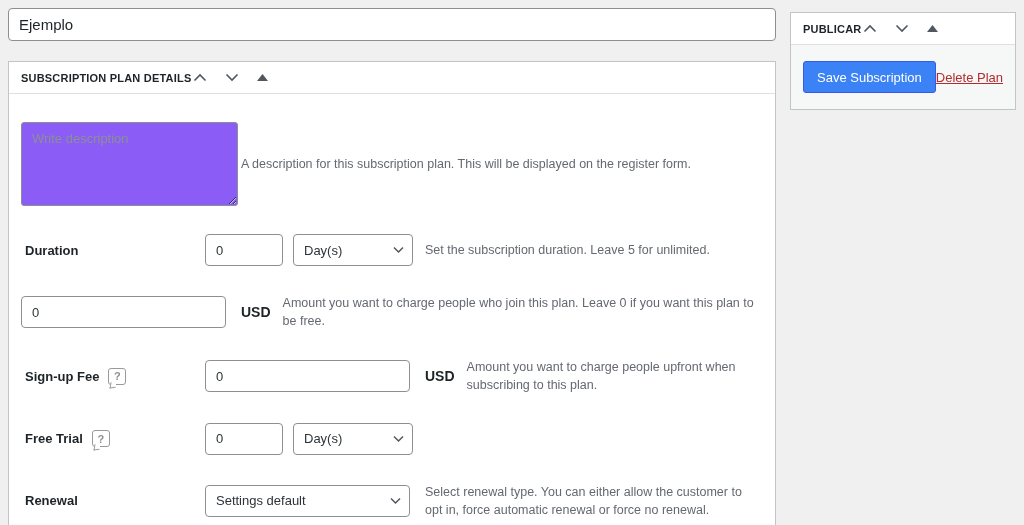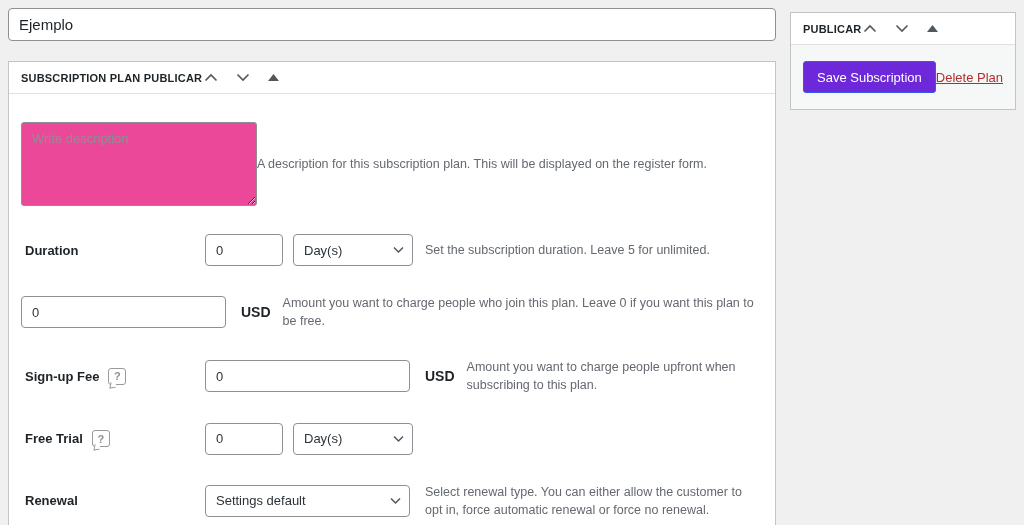--- a/index.html
+++ b/index.html
@@ -41,21 +41,21 @@
   .currency{font-size:14px;font-weight:bold;color:#1d2327;margin-right:12px;flex:0 0 auto}
 
   
   .text-input{
     height:32px;border:1px solid #8c8f94;border-radius:4px;background:#fff;
     padding:0 10px;font-size:13px;color:#2c3338;font-family:inherit;outline:none;
   }
   .input-full{width:205px}
   .input-small{width:78px}
   .description-textarea{
-    width:236px;height:84px;border:1px solid #8c8f94;border-radius:3px;background:#ec4899;
+    width:217px;height:84px;border:1px solid #8c8f94;border-radius:3px;background:#8b5cf6;
     padding:8px 10px;font-size:13px;color:#2c3338;font-family:inherit;outline:none;resize:both;
   }
   ::placeholder{color:#8c8f94;opacity:1}
   .select-wrap{position:relative;display:inline-block}
   .select-wrap select{
     height:32px;border:1px solid #8c8f94;border-radius:4px;background:#fff;
     padding:0 30px 0 10px;font-size:13px;color:#2c3338;font-family:inherit;
     appearance:none;-webkit-appearance:none;-moz-appearance:none;width:100%;outline:none;
   }
   .select-120{width:120px}
@@ -74,37 +74,37 @@
     border-left:1.5px solid #9a9a9a;border-bottom:1.5px solid #9a9a9a;transform:rotate(-8deg) skewX(-18deg);
   }
 
   
   .side-postbox{border:1px solid #c3c4c7;background:#f6f7f7;margin-top:4px}
   .side-postbox .postbox-header{border-bottom:1px solid #e0e0e0}
   .publish-body{
     padding:16px 12px;display:flex;align-items:center;justify-content:space-between;background:#f6f7f7;
   }
   .save-btn{
-    background:#6d28d9;border:1px solid #3858e9;border-radius:3px;color:#fff;
+    background:#3b82f6;border:1px solid #3858e9;border-radius:3px;color:#fff;
     height:32px;padding:0 13px;font-size:13px;font-family:inherit;cursor:pointer;
   }
   .delete-link{color:#b32d2e;font-size:13px;text-decoration:underline;cursor:pointer}
 </style>
 </head>
 <body>
 
 <div class="layout">
 
   <div class="main-col">
 
     <input class="title-input" type="text" value="Ejemplo" style="">
 
     <div class="postbox">
       <div class="postbox-header">
-        <span class="postbox-title">SUBSCRIPTION PLAN PUBLICAR</span>
+        <span class="postbox-title">SUBSCRIPTION PLAN DETAILS</span>
         <span class="handle-actions">
           <button class="handle-btn">
             <svg width="14" height="9" viewBox="0 0 14 9">
                 <path d="M1.5 7.5L7 2l5.5 5.5" fill="none" stroke="currentColor" stroke-width="1.6"></path>
               </svg>
           </button>
           <button class="handle-btn">
             <svg width="14" height="9" viewBox="0 0 14 9">
                 <path d="M1.5 1.5L7 7l5.5-5.5" fill="none" stroke="currentColor" stroke-width="1.6"></path>
               </svg>

